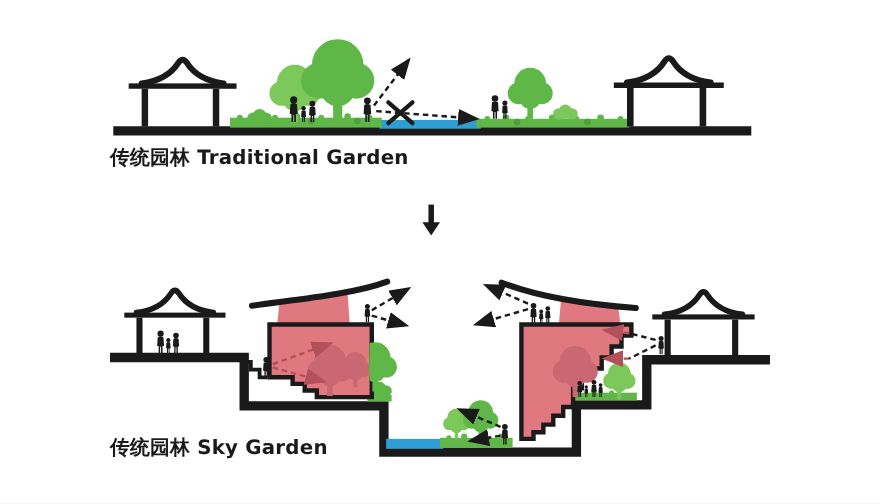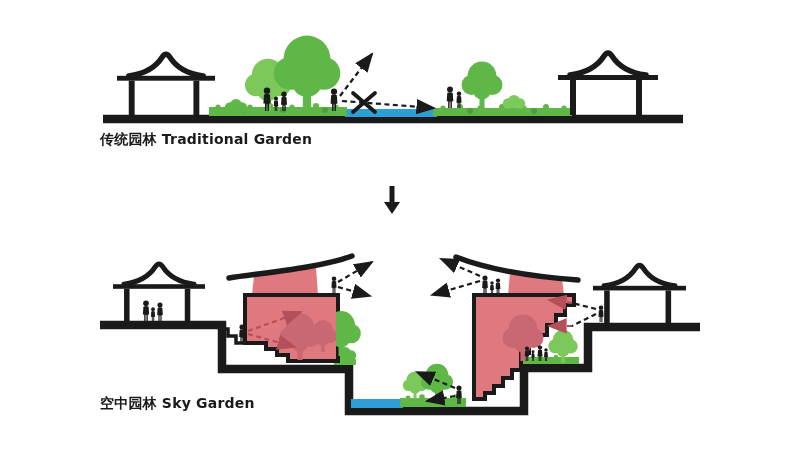--- a/index.html
+++ b/index.html
@@ -7,21 +7,21 @@
     --water:#2E9FD6; --pink:#E0787F; --pink_dark:#C96872; --arrow_red:#B4505A; --bg:#ffffff;
   }
   html,body{margin:0;padding:0;background:#e8e8e8;}
   .stage{
     position:relative;width:800px;height:458px;background:var(--bg);
     font-family:"DejaVu Sans","Liberation Sans",sans-serif;overflow:hidden;margin:0 auto;
   }
   .stage svg{position:absolute;left:0;top:0;}
   .section-label{
     position:absolute;left:100px;color:var(--ink);
-    font-size:14px;font-weight:bold;letter-spacing:0.2px;white-space:nowrap;
+    font-size:18px;font-weight:bold;letter-spacing:0.2px;white-space:nowrap;
   }
   #lbl-traditional{top:131px;}
   #lbl-sky{top:395px;}
 </style>
 </head>
 <body>
 
 <div class="stage">
 
 <svg width="800" height="458" viewBox="0 0 800 458" xmlns="http://www.w3.org/2000/svg">
@@ -206,15 +206,15 @@
       <path d="M455,388 L417,372" marker-end="url(#mb)"></path>
       <path d="M455,396 L427,401" marker-end="url(#mb)"></path>
       <path d="M596,309 L572,303"></path>
       <path d="M596,314 L572,326"></path>
     </g>
   </g>
 </svg>
 
 <div class="section-label" id="lbl-traditional">传统园林 Traditional Garden</div>
 
-<div class="section-label" id="lbl-sky">空中园林 Sky Garden</div>
+<div class="section-label" id="lbl-sky">传统园林 Sky Garden</div>
 
 </div>
 
 </body></html>

